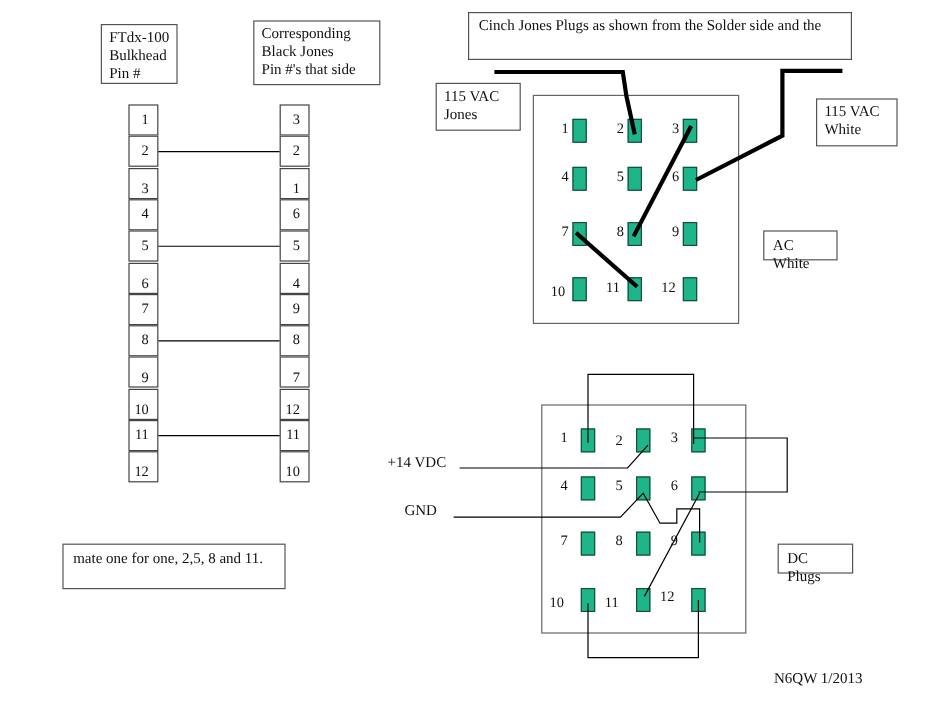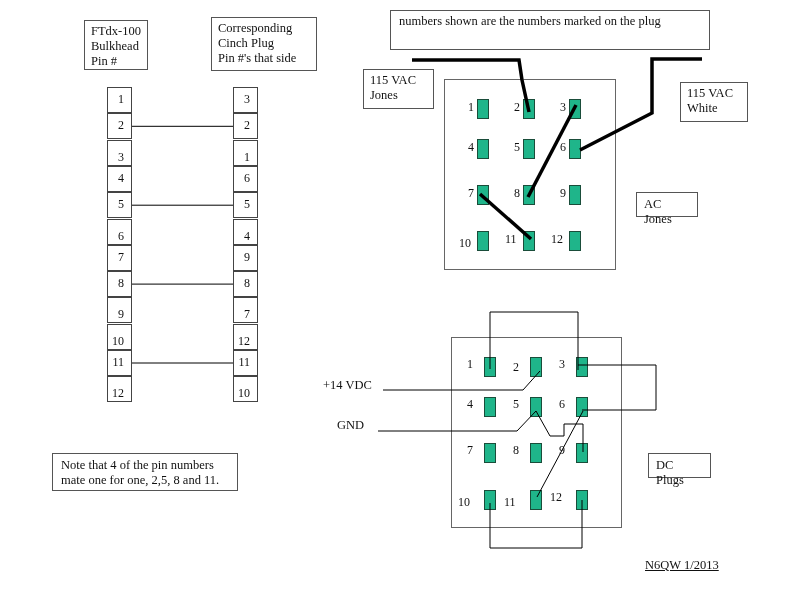--- a/index.html
+++ b/index.html
@@ -18,21 +18,21 @@
 </head>
 <body>
 
 <div class="box" style="left:84px;top:20px;width:64px;height:50px;">
   <span class="line">FTdx-100</span>
   <span class="line">Bulkhead</span>
   <span class="line">Pin #</span>
 </div>
 <div class="box" style="left:211px;top:17px;width:106px;height:54px;">
   <span class="line">Corresponding</span>
-  <span class="line">Cinch Plug</span>
+  <span class="line">Black Jones</span>
   <span class="line">Pin #'s that side</span>
 </div>
 
 <div id="left-col">
     <div class="pincell" style="left: 107px; top: 87px;">
       <span style="top: 4px;">1</span>
     </div>
     <div class="pincell" style="left: 107px; top: 113.3px;">
       <span style="top: 4px;">2</span>
     </div>
@@ -100,38 +100,37 @@
     </div>
     <div class="pincell" style="left: 233px; top: 350px;">
       <span style="top: 4px;">11</span>
     </div>
     <div class="pincell" style="left: 233px; top: 376.3px;">
       <span style="top: 9px;">10</span>
     </div>
   </div>
 
 <div class="box" style="left:52px;top:453px;width:186px;height:38px;padding:4px 8px;">
-  <span class="line">Note that 4 of the pin numbers</span>
   <span class="line">mate one for one, 2,5, 8 and 11.</span>
 </div>
 
 <div class="box" style="left:390px;top:10px;width:320px;height:40px;padding:3px 8px;">
-  <span class="line">numbers shown are the numbers marked on the plug</span>
+  <span class="line">Cinch Jones Plugs as shown from the Solder side and the</span>
 </div>
 
 <div class="box" style="left:363px;top:69px;width:71px;height:40px;">
   <span class="line">115 VAC</span>
   <span class="line">Jones</span>
 </div>
 <div class="box" style="left:680px;top:82px;width:68px;height:40px;">
   <span class="line">115 VAC</span>
   <span class="line">White</span>
 </div>
 <div class="box" style="left:636px;top:192px;width:62px;height:25px;padding:4px 7px;">
-  <span>AC Jones</span>
+  <span>AC White</span>
 </div>
 
 <div class="plugbox" style="left:444px;top:79px;width:172px;height:191px;"></div>
 <div id="ac-pins">
     <div class="pin" style="left: 477px; top: 99px;"></div>
     <div class="pinlabel" style="left: 468px; top: 100px;">1</div>
     <div class="pin" style="left: 523px; top: 99px;"></div>
     <div class="pinlabel" style="left: 514px; top: 100px;">2</div>
     <div class="pin" style="left: 569px; top: 99px;"></div>
     <div class="pinlabel" style="left: 560px; top: 100px;">3</div>
@@ -181,21 +180,21 @@
     <div class="pinlabel" style="left: 504px; top: 495px;">11</div>
     <div class="pin" style="left: 576px; top: 490px;"></div>
     <div class="pinlabel" style="left: 550px; top: 490px;">12</div>
   </div>
 <div class="label" style="left:323px;top:378px;">+14 VDC</div>
 <div class="label" style="left:337px;top:418px;">GND</div>
 <div class="box" style="left:648px;top:453px;width:63px;height:25px;padding:4px 7px;">
   <span>DC Plugs</span>
 </div>
 
-<div class="label" style="left:645px;top:558px;text-decoration:underline;">N6QW 1/2013</div>
+<div class="label" style="left:645px;top:558px;">N6QW 1/2013</div>
 
 <svg class="wires" id="wires" width="793" height="595">
     <polyline points="132,126.3 233,126.3" fill="none" stroke="#000000" stroke-width="1"></polyline>
     <polyline points="132,205.2 233,205.2" fill="none" stroke="#000000" stroke-width="1"></polyline>
     <polyline points="132,284.1 233,284.1" fill="none" stroke="#000000" stroke-width="1"></polyline>
     <polyline points="132,363 233,363" fill="none" stroke="#000000" stroke-width="1"></polyline>
     <polyline points="576,105 528,197" fill="none" stroke="#000000" stroke-width="3.5"></polyline>
     <polyline points="480,194 531,239" fill="none" stroke="#000000" stroke-width="3.5"></polyline>
     <polyline points="412,60 519,60 522,80 529,112" fill="none" stroke="#000000" stroke-width="3.5"></polyline>
     <polyline points="702,59 652,59 652,113 580,150" fill="none" stroke="#000000" stroke-width="3.5"></polyline>

